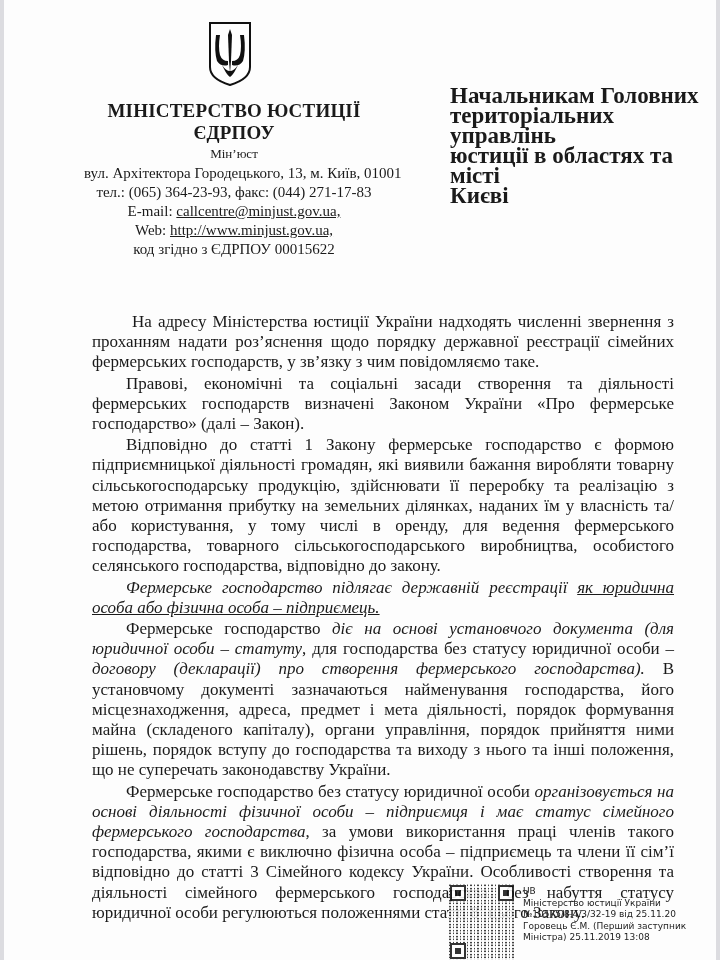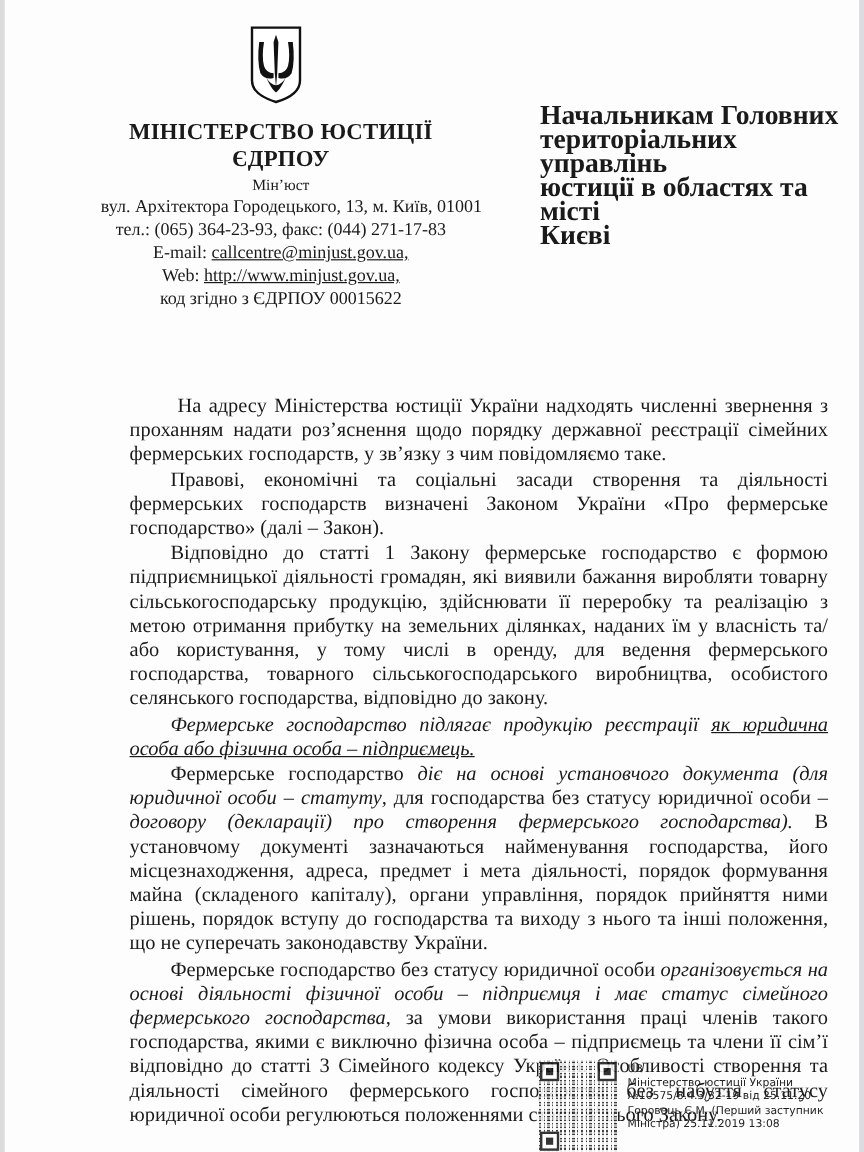--- a/index.html
+++ b/index.html
@@ -27,22 +27,22 @@
   .short-name { font-size: 13px; line-height: 20px; }
   .contact-line { font-size: 15px; line-height: 19px; white-space: nowrap; }
   .contact-line .link { text-decoration: underline; text-align: center; }
 
   .addressee {
     position: absolute; left: 446px; top: 86px; width: 260px;
     font-weight: bold; font-size: 23px; line-height: 20px;
   }
 
   .body-text {
-    position: absolute; left: 104px; top: 312px; width: 582px;
-    font-size: 17px; line-height: 20.2px; text-align: justify; margin-top: 16px;
+    position: absolute; left: 88px; top: 312px; width: 582px;
+    font-size: 17px; line-height: 20.2px; text-align: justify;
   }
   .body-text p { margin: 0; text-indent: 34px; }
   .body-text p.first { text-indent: 40px; }
   .body-text p + p { margin-top: 1px; }
   .it { font-style: italic; }
   .ul { text-decoration: underline; }
   sup { font-size: 10px; line-height: 0; font-style: italic; }
 
   .stamp {
     position: absolute; left: 445px; top: 884px; width: 259px; height: 76px;
@@ -101,21 +101,21 @@
     <div>Начальникам Головних</div>
     <div>територіальних управлінь</div>
     <div>юстиції в областях та місті</div>
     <div>Києві</div>
   </div>
 
   <div class="body-text">
     <p class="first">На адресу Міністерства юстиції України надходять численні звернення з проханням надати роз’яснення щодо порядку державної реєстрації сімейних фермерських господарств, у зв’язку з чим повідомляємо таке.</p>
     <p>Правові, економічні та соціальні засади створення та діяльності фермерських господарств визначені Законом України «Про фермерське господарство» (далі – Закон).</p>
     <p>Відповідно до статті 1 Закону фермерське господарство є формою підприємницької діяльності громадян, які виявили бажання виробляти товарну сільськогосподарську продукцію, здійснювати її переробку та реалізацію з метою отримання прибутку на земельних ділянках, наданих їм у власність та/або користування, у тому числі в оренду, для ведення фермерського господарства, товарного сільськогосподарського виробництва, особистого селянського господарства, відповідно до закону.</p>
-    <p class="it"><span>Фермерське господарство підлягає продукцію реєстрації </span><span class="ul">як юридична особа або фізична особа – підприємець.</span></p>
+    <p class="it"><span>Фермерське господарство підлягає державній реєстрації </span><span class="ul">як юридична особа або фізична особа – підприємець.</span></p>
     <p><span>Фермерське господарство </span><span class="it">діє на основі установчого документа (для юридичної особи – статуту</span><span>, для господарства без статусу юридичної особи – </span><span class="it">договору (декларації) про створення фермерського господарства).</span><span> В установчому документі зазначаються найменування господарства, його місцезнаходження, адреса, предмет і мета діяльності, порядок формування майна (складеного капіталу), органи управління, порядок прийняття ними рішень, порядок вступу до господарства та виходу з нього та інші положення, що не суперечать законодавству України.</span></p>
     <p><span>Фермерське господарство без статусу юридичної особи </span><span class="it">організовується на основі діяльності фізичної особи – підприємця і має статус сімейного фермерського господарства</span><span>, за умови використання праці членів такого господарства, якими є виключно фізична особа – підприємець та члени її сім’ї відповідно до статті 3 Сімейного кодексу України. Особливості створення та діяльності сімейного фермерського господарства без набуття статусу юридичної особи регулюються положеннями статті 8</span><sup>1</sup><span> цього Закону.</span></p>
   </div>
 
   <div class="stamp">
     <div class="qr">
       <div class="finder" style="left:1px;top:1px;"></div>
       <div class="finder" style="right:1px;top:1px;"></div>
       <div class="finder" style="left:1px;bottom:1px;"></div>
     </div>

